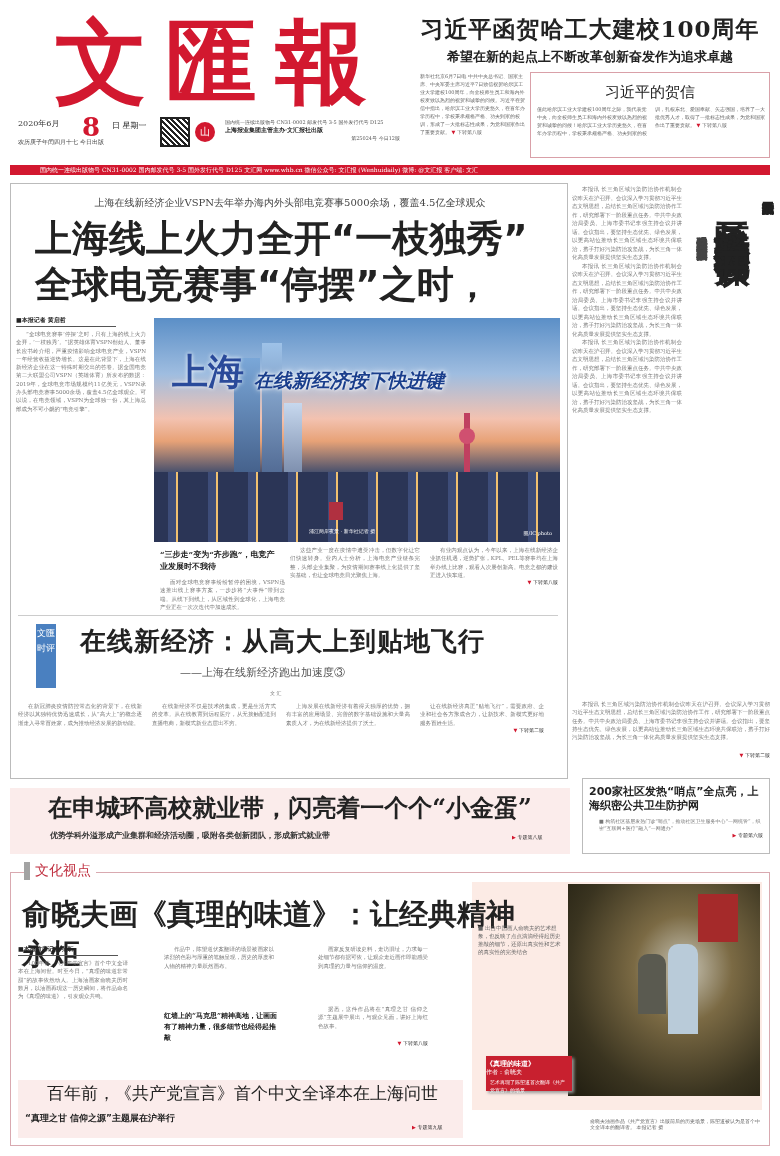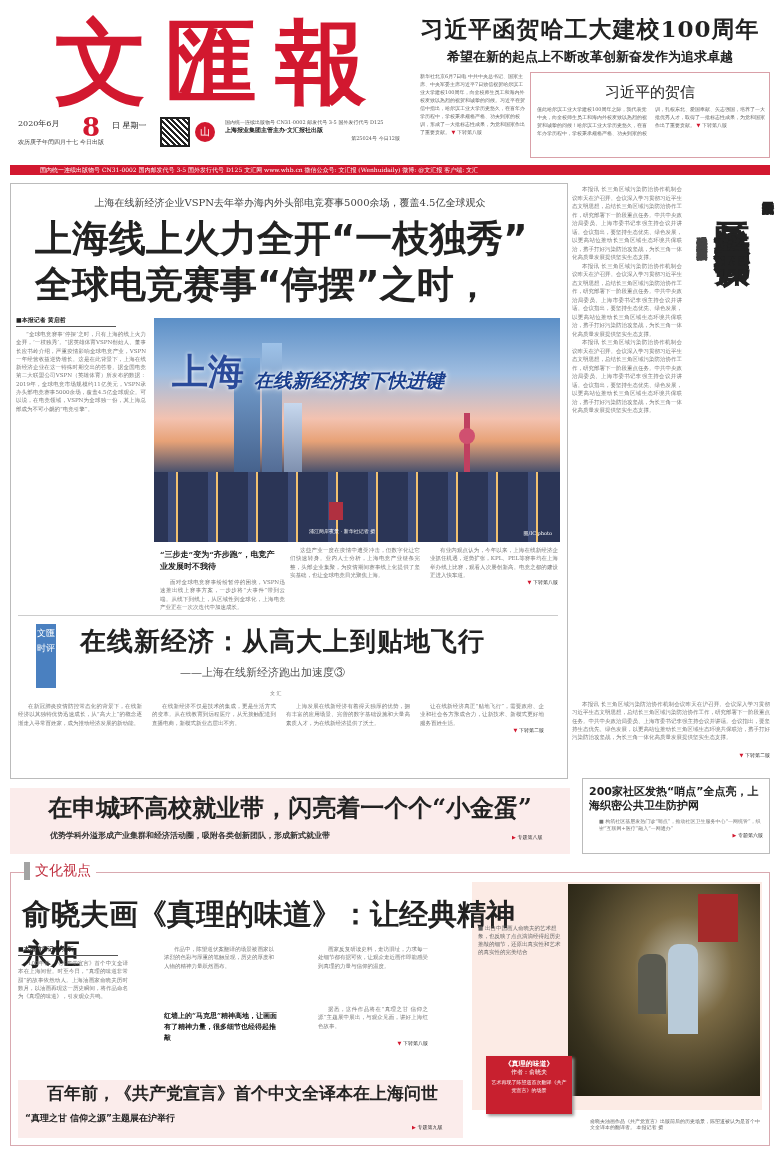--- a/index.html
+++ b/index.html
@@ -69,24 +69,24 @@
 .culturetag{left:24px;top:862px;background:#fff;padding:0 5px;font-size:14px;color:#c03040;border-left:6px solid #a3a3a3}
 .culturehead{left:22px;top:895px;width:520px;font-size:29px;font-weight:bold;font-family:"DejaVu Sans",sans-serif}
 .cc{top:945px;width:110px}
 .midbold{left:164px;top:1010px;width:115px;font-size:7px;font-weight:bold;line-height:11px}
 .paintingpanel{left:472px;top:882px;width:290px;height:228px;background:#fcebe5}
 .painting{left:568px;top:884px;width:192px;height:212px;background:radial-gradient(ellipse at 60% 40%,#c9c6b8 0%,#7b6a44 30%,#3a3420 70%,#1f1c10 100%);overflow:hidden}
 .painting .fig1{position:absolute;left:70px;top:70px;width:28px;height:60px;background:#5a5a50;border-radius:10px 10px 0 0}
 .painting .fig2{position:absolute;left:100px;top:60px;width:30px;height:90px;background:#b9cbd9;border-radius:10px 10px 0 0}
 .painting .portrait{position:absolute;left:130px;top:10px;width:40px;height:48px;background:#a52a2a}
 .paintcap{left:478px;top:924px;width:86px;font-size:5.5px;color:#666;line-height:8px}
-.redcard{left:486px;top:1056px;width:86px;height:58px;background:#c8202f;color:#fff;font-size:6px;text-align:center;padding-top:4px;line-height:8px;box-shadow:2px 2px 3px #999}
+.redcard{left:486px;top:1056px;width:86px;height:35px;background:#c8202f;color:#fff;font-size:6px;padding-top:4px;line-height:8px;box-shadow:2px 2px 3px #999}
 .paintcredit{left:590px;top:1118px;width:170px;font-size:5px;color:#666}
 .bottomband{left:18px;top:1080px;width:445px;height:58px;background:#fbeceb}
-.bottomhead{left:25px;top:1082px;width:435px;font-size:17px;font-weight:bold;text-align:center}
+.bottomhead{left:25px;top:1082px;width:435px;font-size:17px;font-weight:normal;text-align:center}
 .bottomsub{left:25px;top:1112px;width:435px;font-size:9px;font-weight:bold;text-align:left;font-family:"DejaVu Sans",sans-serif}
 .bottommore{left:412px;top:1124px;font-size:5px}
 </style>
 </head>
 <body>
 
 <div class="abs masthead-logo">文匯報</div>
 <div class="abs dateline">2020年6月</div>
 <div class="abs date-num">8</div>
 <div class="abs date-week" style="left:112px">日 星期一</div>

